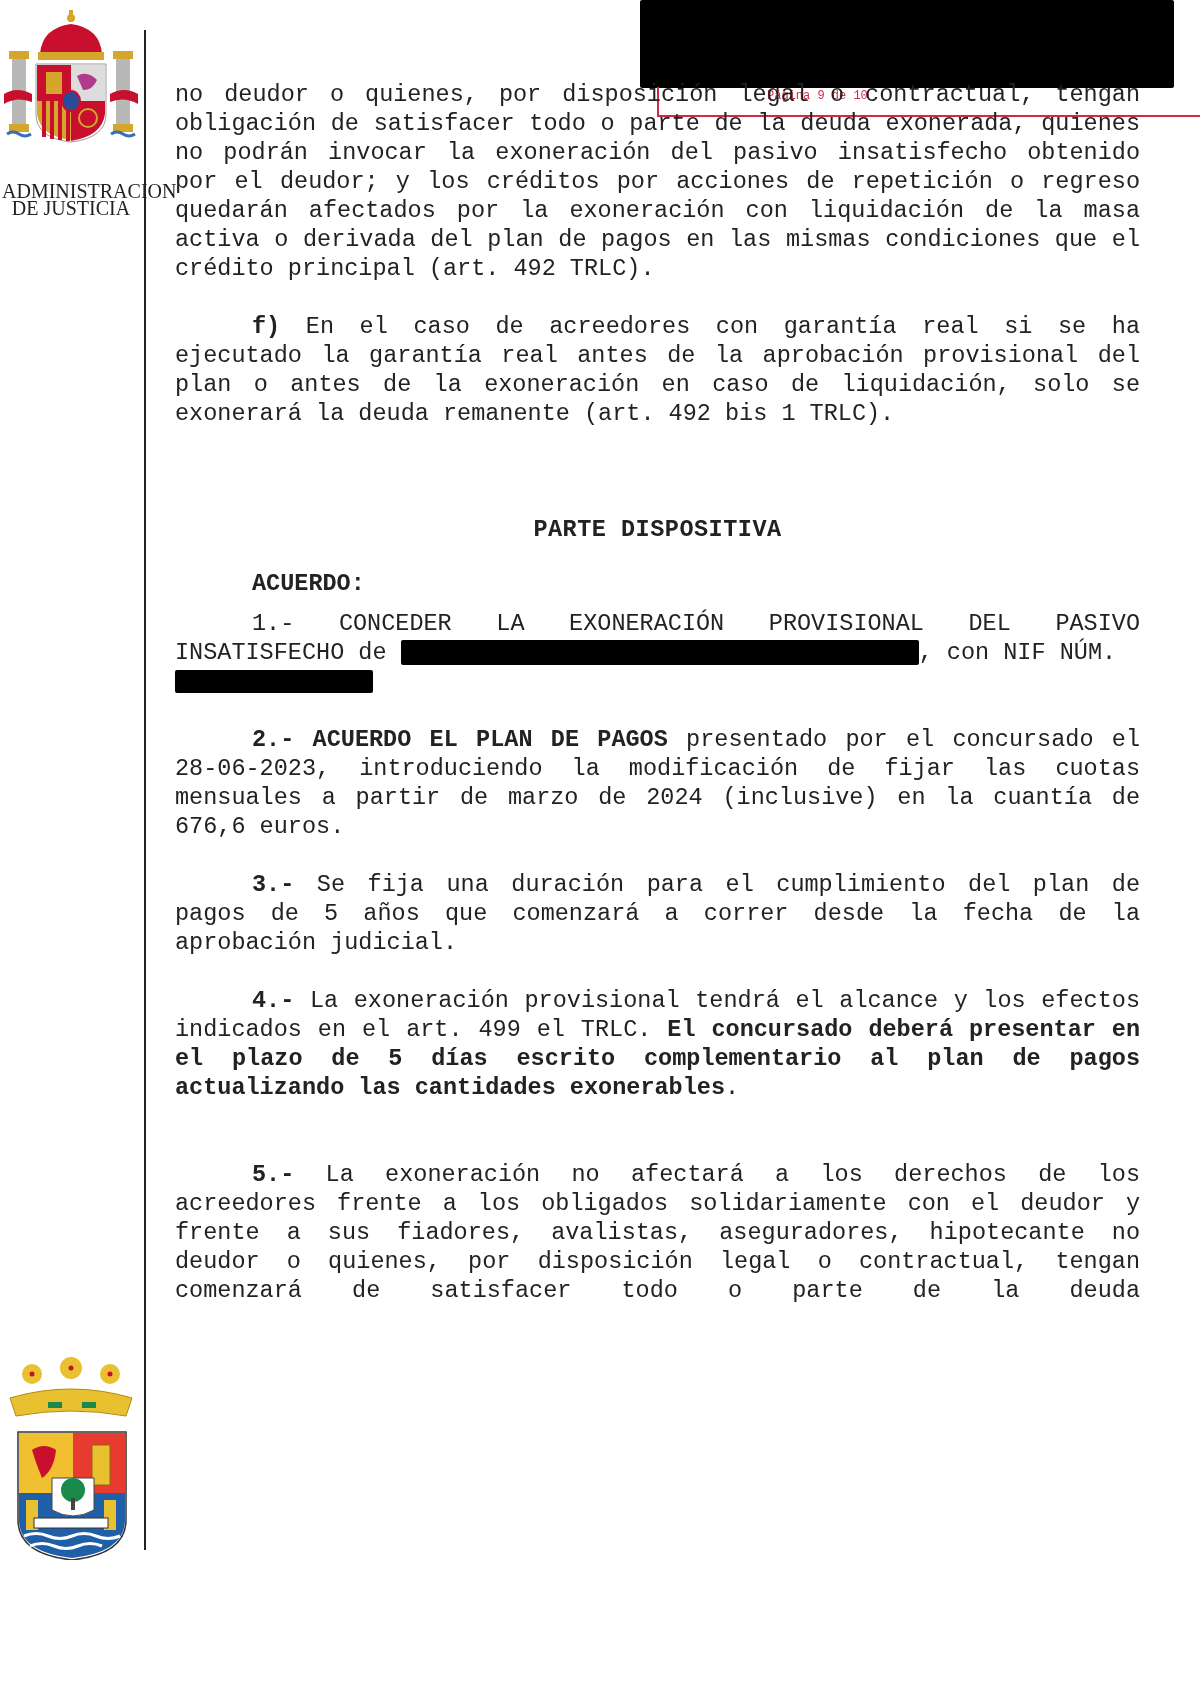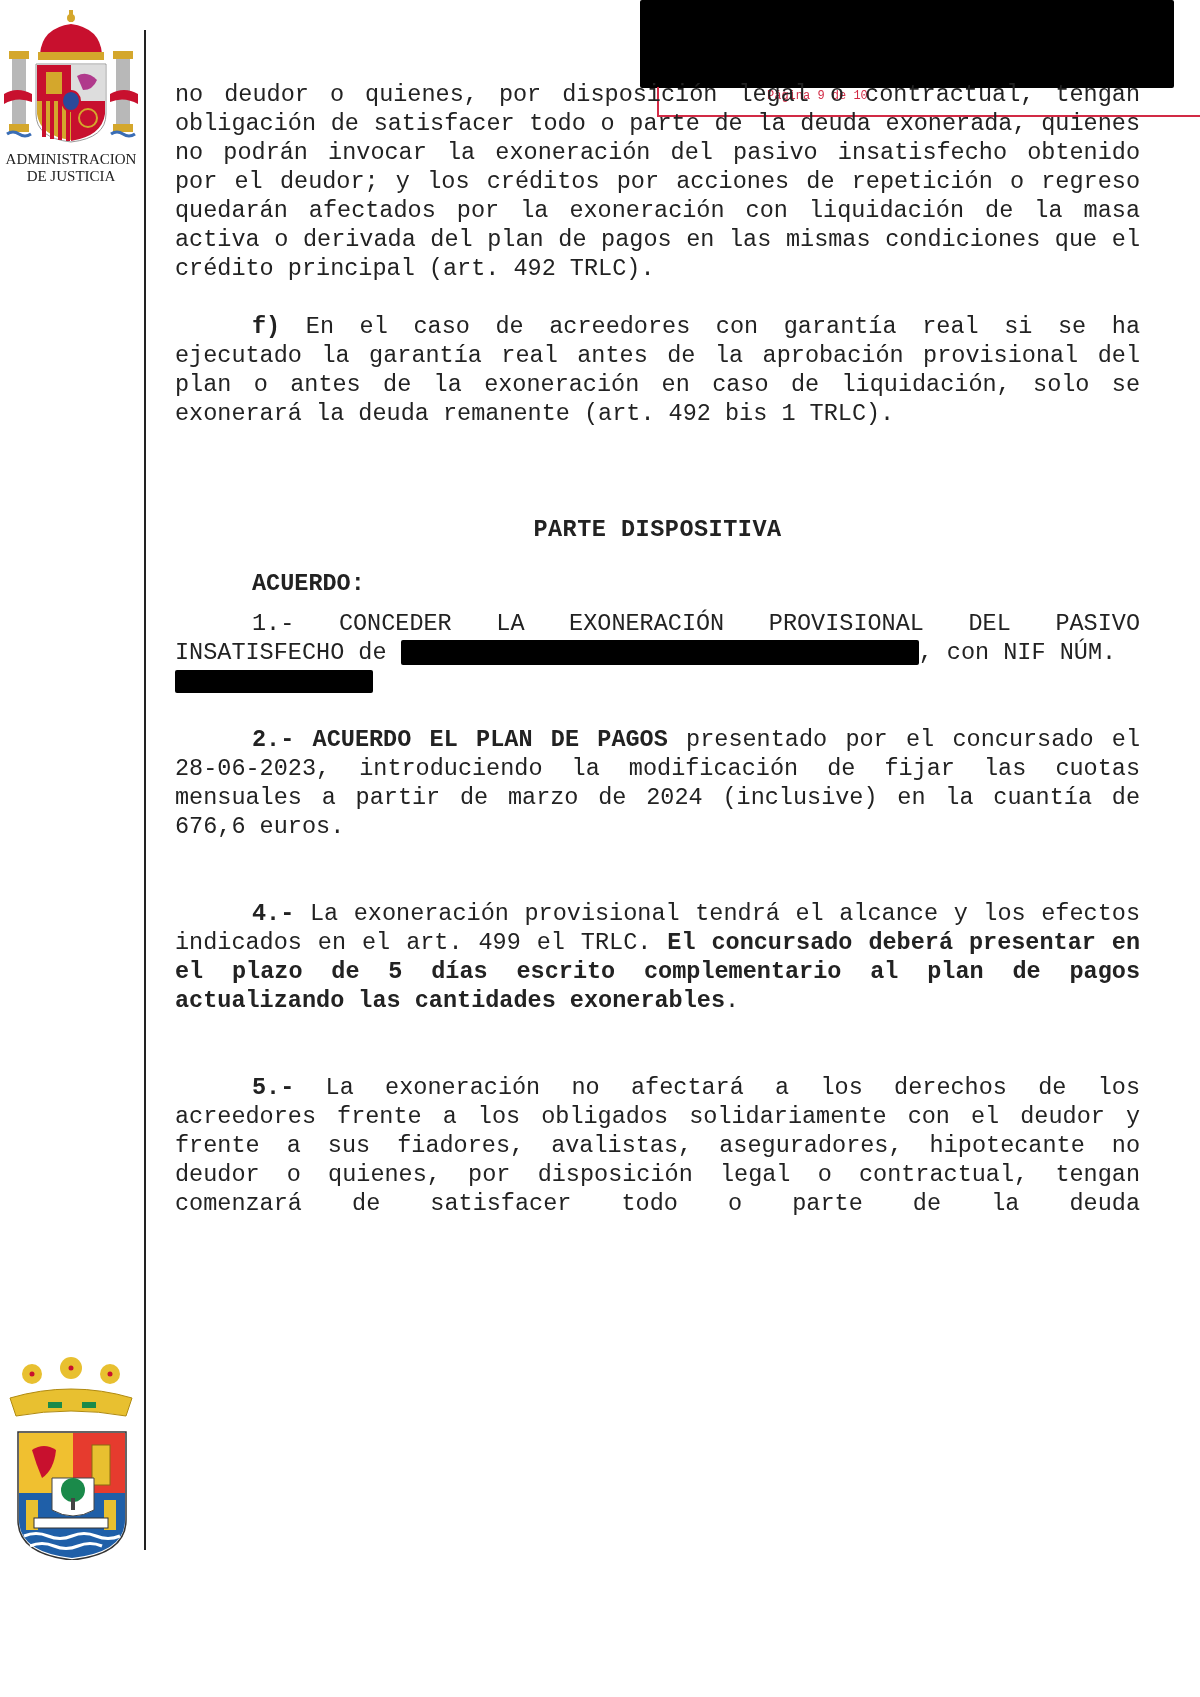--- a/index.html
+++ b/index.html
@@ -1,19 +1,19 @@
 <!DOCTYPE html>
 <html><head>
 <meta charset="utf-8">
 <style>
   html, body { margin:0; padding:0; background:#fff; }
   body { width:1200px; height:1697px; position:relative; overflow:hidden; font-family:"Liberation Mono", "DejaVu Sans Mono", monospace; color:#222; }
   .vrule { position:absolute; left:144px; top:30px; width:2px; height:1520px; background:#222; }
   .logo-top { position:absolute; left:2px; top:6px; width:138px; }
-  .logo-top-text { font-family:"Liberation Serif", serif; font-size:15px; text-align:center; line-height:17px; color:#222; }
+  .logo-top-text { font-family:"Liberation Serif", serif; font-size:20px; text-align:center; line-height:17px; color:#222;margin-top:32px; }
   .logo-bottom { position:absolute; left:4px; top:1350px; width:134px; }
   .redact-top { position:absolute; left:640px; top:0; width:534px; height:88px; background:#000; border-radius:2px; }
   .pagebox { position:absolute; left:657px; top:87px; width:616px; height:30px; border:2px solid #d22a45; border-top:none; box-sizing:border-box; }
   .pagebox span { position:absolute; left:108px; top:2px; font-size:12px; color:#d22a45; font-family:"Liberation Mono", monospace; }
   .content { position:absolute; left:175px; top:80px; width:965px; font-size:23.5px; line-height:29px; }
   p { margin:0; text-align:justify; text-align-last:auto; }
   .indent { text-indent:77px; }
   .gap { height:29px; }
   .heading { text-align:center; font-weight:bold; letter-spacing:0.5px; }
   b, .b { font-weight:bold; }
@@ -112,20 +112,21 @@
   <div style="height:25px"></div>
   <p class="indent" style="font-weight:bold">ACUERDO:</p>
   <div style="height:11px"></div>
 
   <p class="indent caps"><span>1.-</span><span> CONCEDER LA EXONERACIÓN PROVISIONAL DEL PASIVO INSATISFECHO de</span> <span class="redact" style="width:518px;height:25px;"></span><span>, con NIF NÚM.</span><br><span class="redact" style="width:198px;height:23px;"></span></p>
   <div class="gap"></div>
 
   <p class="indent"><b>2.-</b><b> ACUERDO EL PLAN DE PAGOS</b><span> presentado por el concursado el 28-06-2023, introduciendo la modificación de fijar las cuotas mensuales a partir de marzo de 2024 (inclusive) en la cuantía de 676,6 euros.</span></p>
   <div class="gap"></div>
 
+  <p class="indent"><b>3.-</b><span> Se fija una duración para el cumplimiento del plan de pagos de 5 años que comenzará a correr desde la fecha de la aprobación judicial.</span></p>
   <div class="gap"></div>
 
   <p class="indent"><b>4.-</b><span> La exoneración provisional tendrá el alcance y los efectos indicados en el art. 499 el TRLC. </span><b>El concursado deberá presentar en el plazo de 5 días escrito complementario al plan de pagos actualizando las cantidades exonerables</b><span>.</span></p>
   <div class="gap"></div>
 
   <div class="gap"></div>
 
   <p class="indent" style="text-align-last:justify"><b>5.-</b><span> La exoneración no afectará a los derechos de los acreedores frente a los obligados solidariamente con el deudor y frente a sus fiadores, avalistas, aseguradores, hipotecante no deudor o quienes, por disposición legal o contractual, tengan comenzará de satisfacer todo o parte de la deuda</span></p>
 </div>
 

